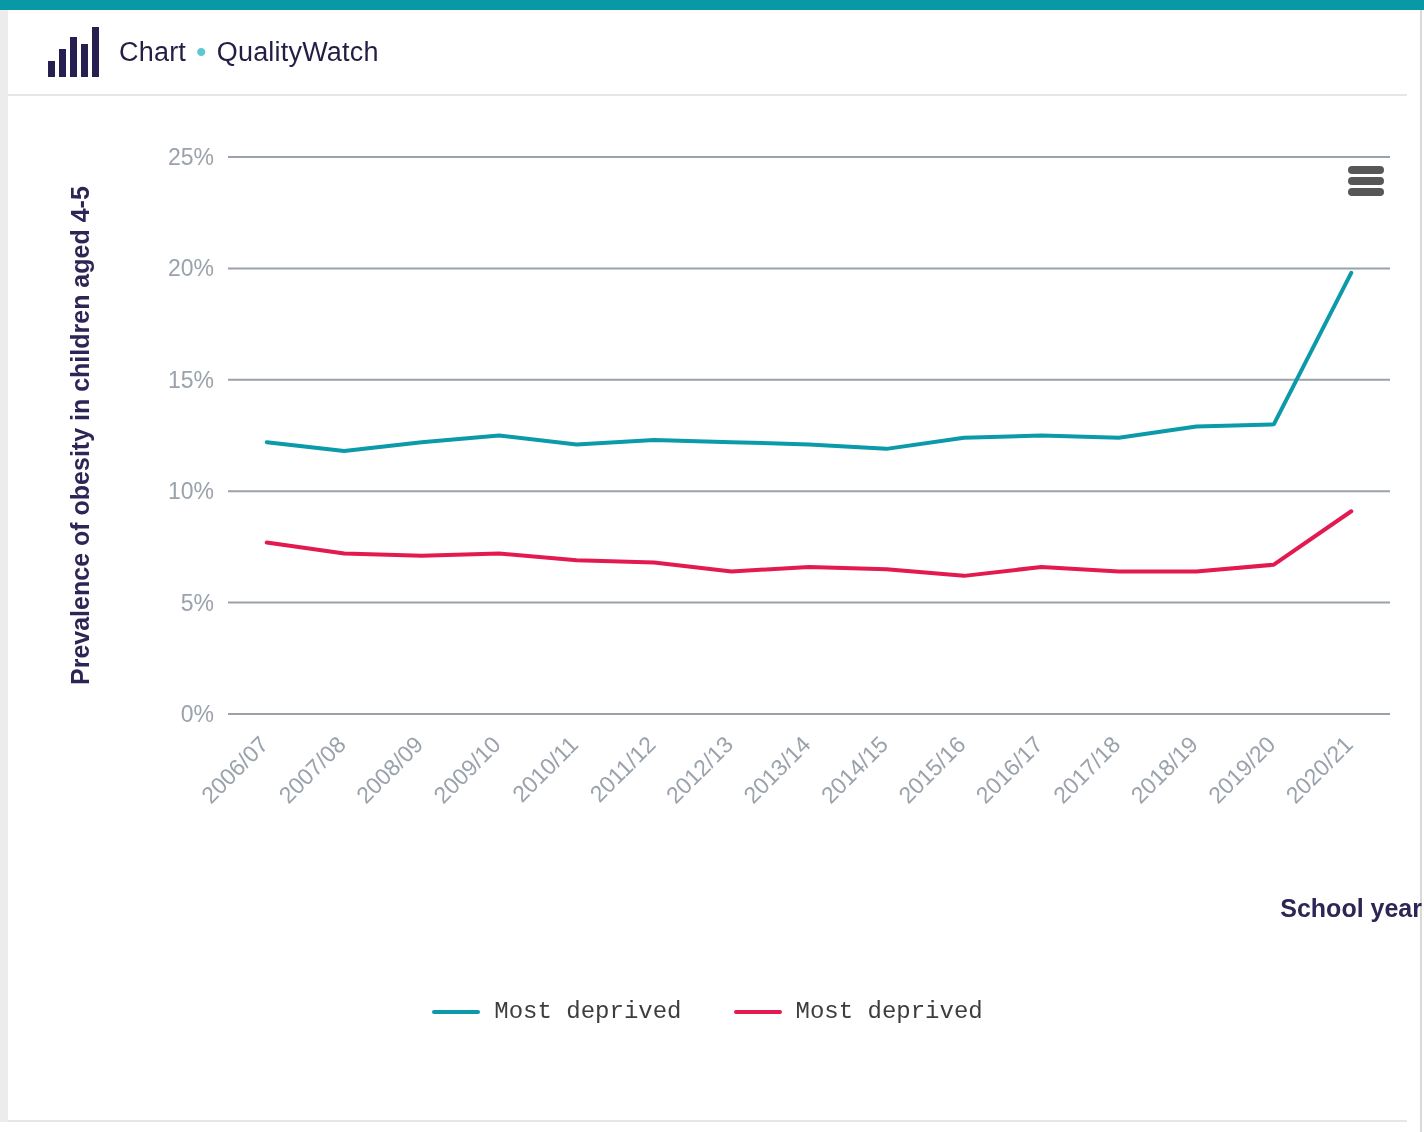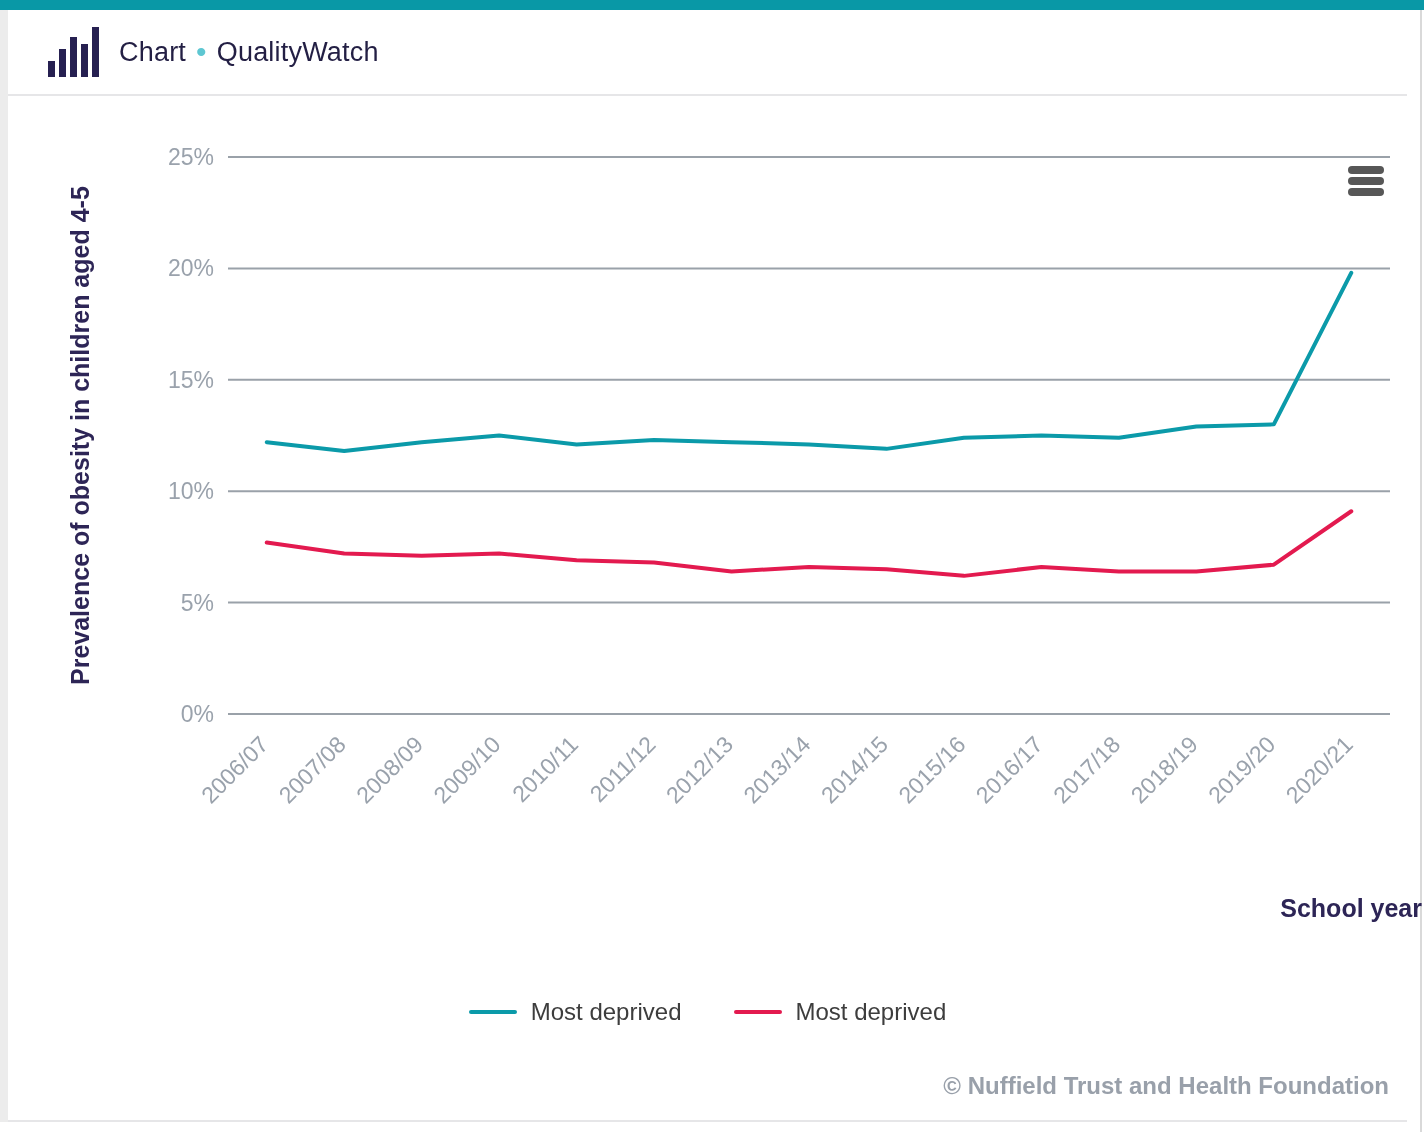--- a/index.html
+++ b/index.html
@@ -30,21 +30,21 @@
             color:#2d2556; white-space:nowrap; }
 
   .ctx-btn { position:absolute; left:1340px; top:70px; width:36px; height:32px; cursor:pointer; }
   .ctx-btn i { position:absolute; left:0; width:36px; height:8px; border-radius:4px; background:#575757; }
   .ctx-btn i:nth-child(1){top:0;} .ctx-btn i:nth-child(2){top:11px;} .ctx-btn i:nth-child(3){top:22px;}
 
   .xlabel { position:absolute; left:0; top:798px; width:1399px; text-align:right;
             font-size:25px; font-weight:bold; color:#2d2556;margin-left:15px; }
 
   .legend { position:absolute; left:0; top:902px; width:1399px; display:flex;
-            justify-content:center; align-items:center; gap:52px; }
+            justify-content:center; align-items:center; gap:52px;font-family:Liberation Mono, monospace; }
   .legend-item { display:flex; align-items:center; gap:14px; cursor:pointer; }
   .legend-swatch { width:48px; height:4px; border-radius:2px; }
   .legend-label { font-size:24px; color:#3d3d3d; }
 
   .copyright { position:absolute; right:18px; top:976px; font-size:24px; font-weight:bold; color:#99a0aa; }
 </style>
 </head>
 <body>
 
 <div class="page">
@@ -114,15 +114,14 @@
         <div class="legend-item">
           <span class="legend-swatch" style="background: rgb(11, 154, 169);"></span>
           <span class="legend-label">Most deprived</span>
         </div>
         <div class="legend-item">
           <span class="legend-swatch" style="background: rgb(227, 26, 79);"></span>
           <span class="legend-label">Most deprived</span>
         </div>
       </div>
 
-    <div class="copyright">© Nuffield Trust and Health Foundation</div>
   </main>
 </div>
 
 </body></html>

